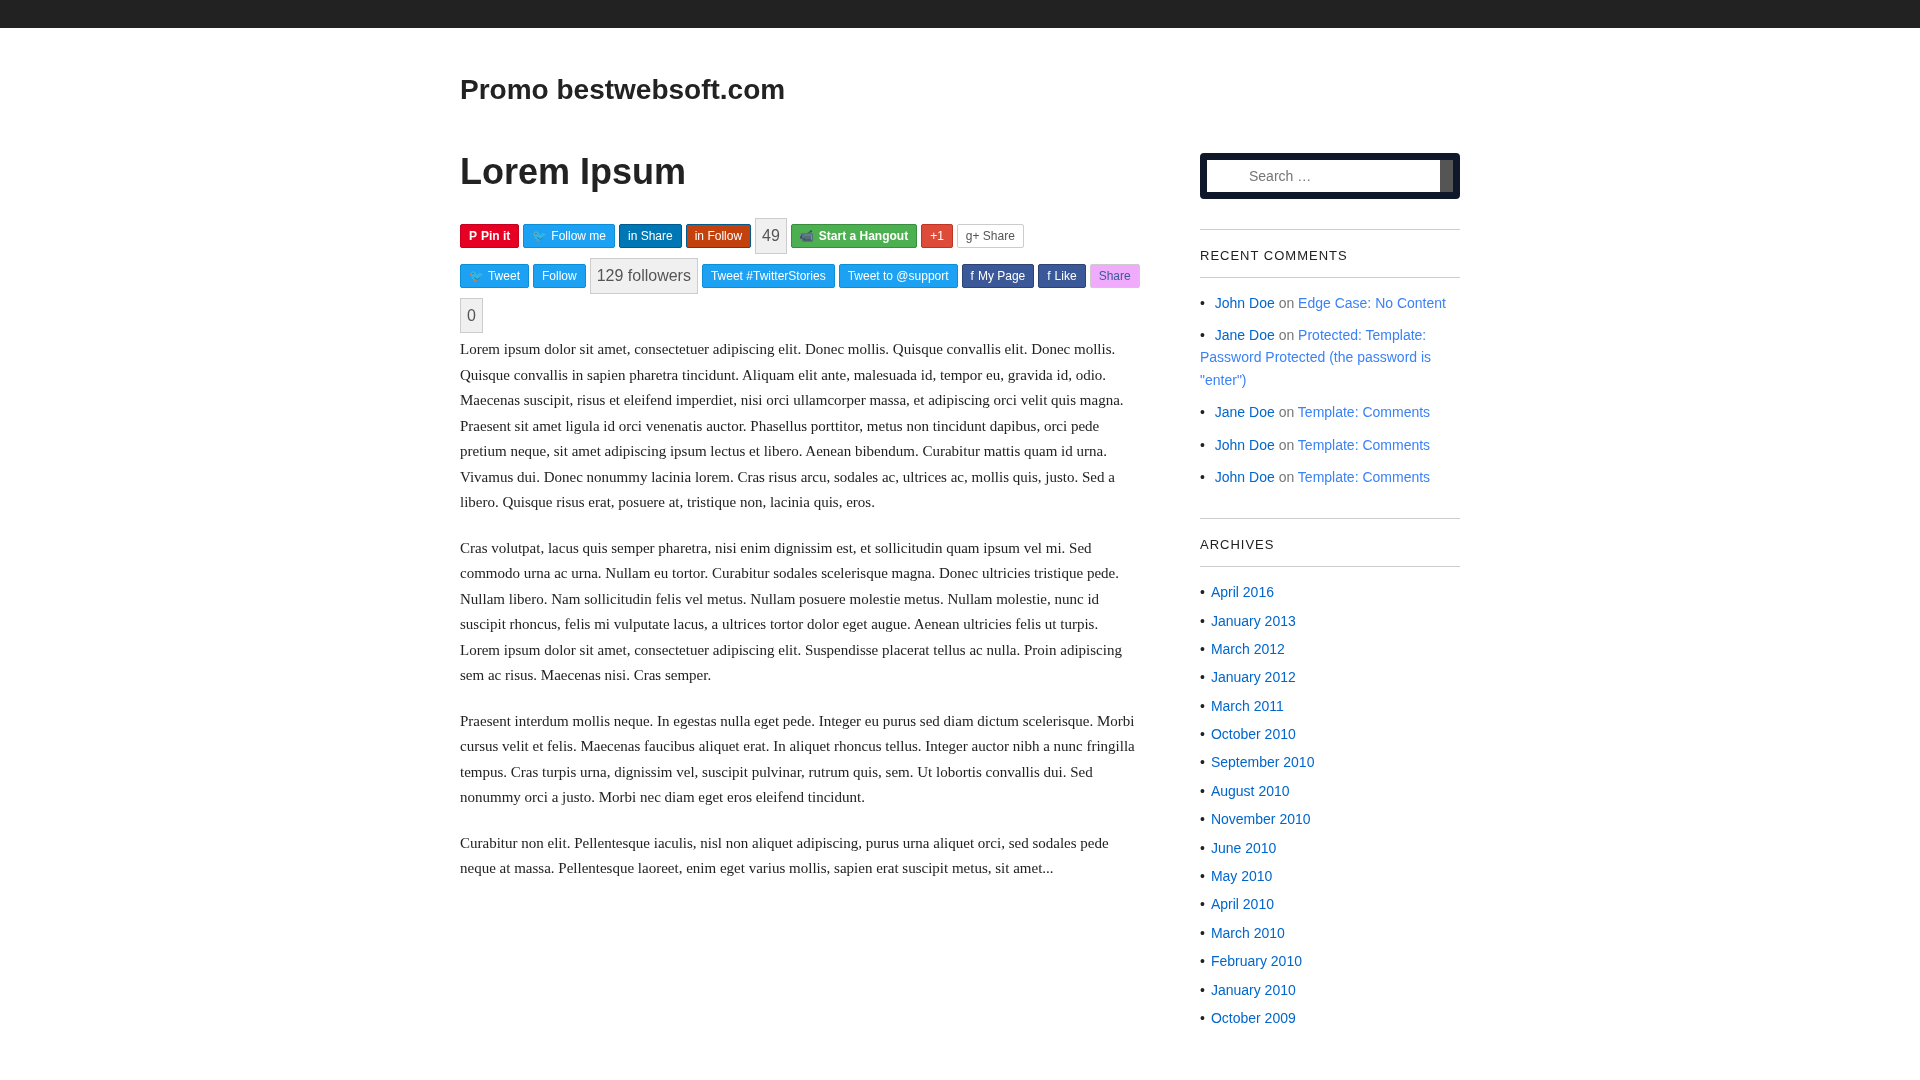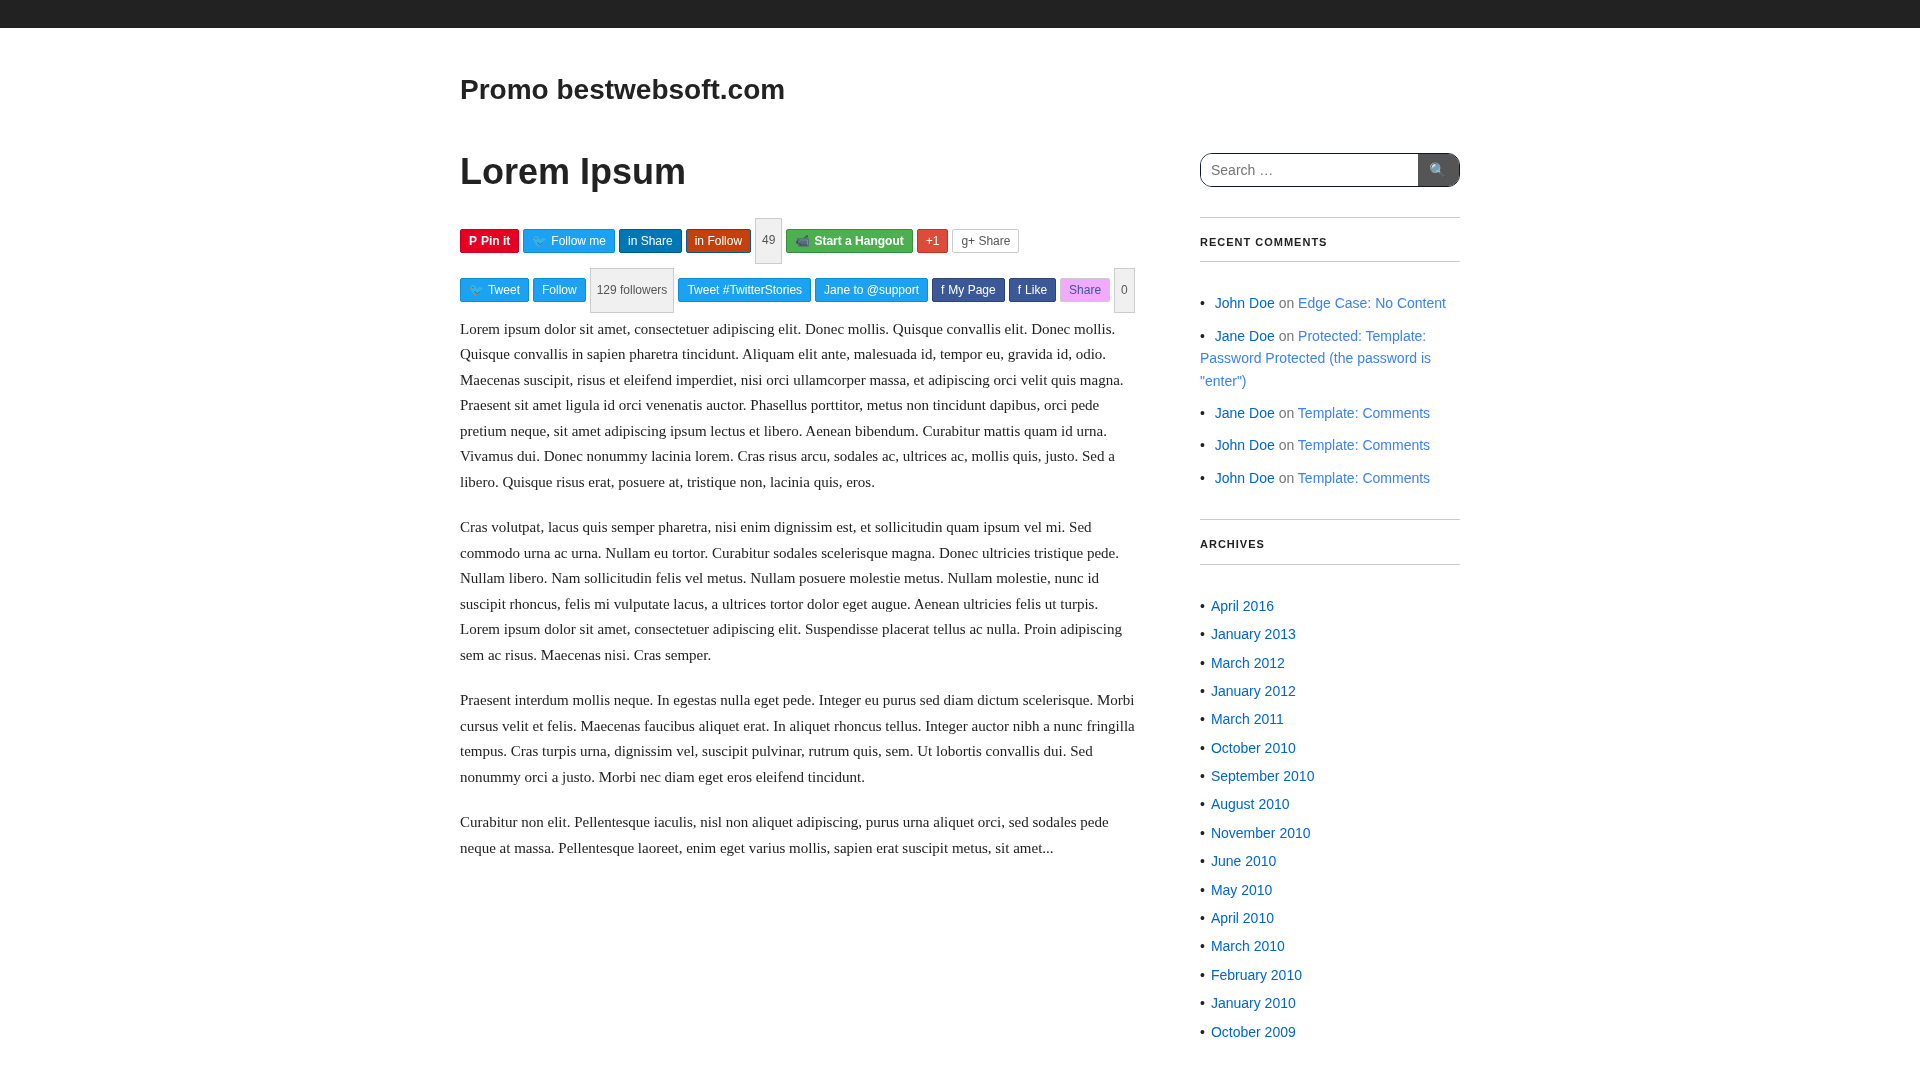--- a/index.html
+++ b/index.html
@@ -133,22 +133,22 @@
     }
     .btn-fb-share {
       background: #f0abfc;
       color: #3b5998;
       border-color: #ccc;
     }
     .btn-count {
       background: #f0f0f0;
       color: #555;
       border: 1px solid #ccc;
-      padding: 12px 6px;
-      font-size: 12px;
+      padding: 4px 6px;
+      font-size: 16px;
       font-family: Arial, sans-serif;
     }
     .social-row {
       display: flex;
       align-items: center;
       gap: 4px;
       flex-wrap: wrap;
       margin-bottom: 4px;
     }
     .post-text {
@@ -162,49 +162,50 @@
     .sidebar {
       width: 260px;
       flex-shrink: 0;
       padding-top: 10px;
     }
     .sidebar-search {
       margin-bottom: 30px;
     }
     .search-form {
       display: flex;
-      border: 1px solid #0f172a;
-      border-radius: 12px;
+      border: 7px solid #0f172a;
+      border-radius: 4px;
       overflow: hidden;
+      padding-left: 32px;
     }
     .search-input {
       flex: 1;
       padding: 8px 10px;
       font-size: 14px;
       border: none;
       outline: none;
       font-family: Arial, sans-serif;
       color: #999;
     }
     .search-btn {
       background: #555;
       border: none;
       padding: 8px 12px;
       cursor: pointer;
       color: #fff;
       font-size: 14px;
     }
     .sidebar-section-title {
-      font-size: 11px;
-      font-weight: bold;
+      font-size: 13px;
+      font-weight: normal;
       text-transform: uppercase;
       letter-spacing: 1px;
       font-family: Arial, sans-serif;
       color: #222;
-      margin-bottom: 30px;
+      margin-bottom: 14px;
       padding-bottom: 10px;
       border-bottom: 1px solid #ccc;
     }
     .sidebar-section {
       margin-bottom: 30px;
     }
     .comment-item {
       margin-bottom: 10px;
       font-size: 14px;
       font-family: Arial, sans-serif;
@@ -294,21 +295,21 @@
           <span>Tweet</span>
         </button>
         <button class="btn btn-twitter-follow">
           <span>Follow</span>
         </button>
         <span class="btn-count">129 followers</span>
         <button class="btn btn-twitter-hashtag">
           <span>Tweet #TwitterStories</span>
         </button>
         <button class="btn btn-twitter-support">
-          <span>Jane to @support</span>
+          <span>Tweet to @support</span>
         </button>
         <button class="btn btn-fb-page">
           <span>f</span>
           <span>My Page</span>
         </button>
         <button class="btn btn-fb-like">
           <span>f</span>
           <span>Like</span>
         </button>
         <button class="btn btn-fb-share">

